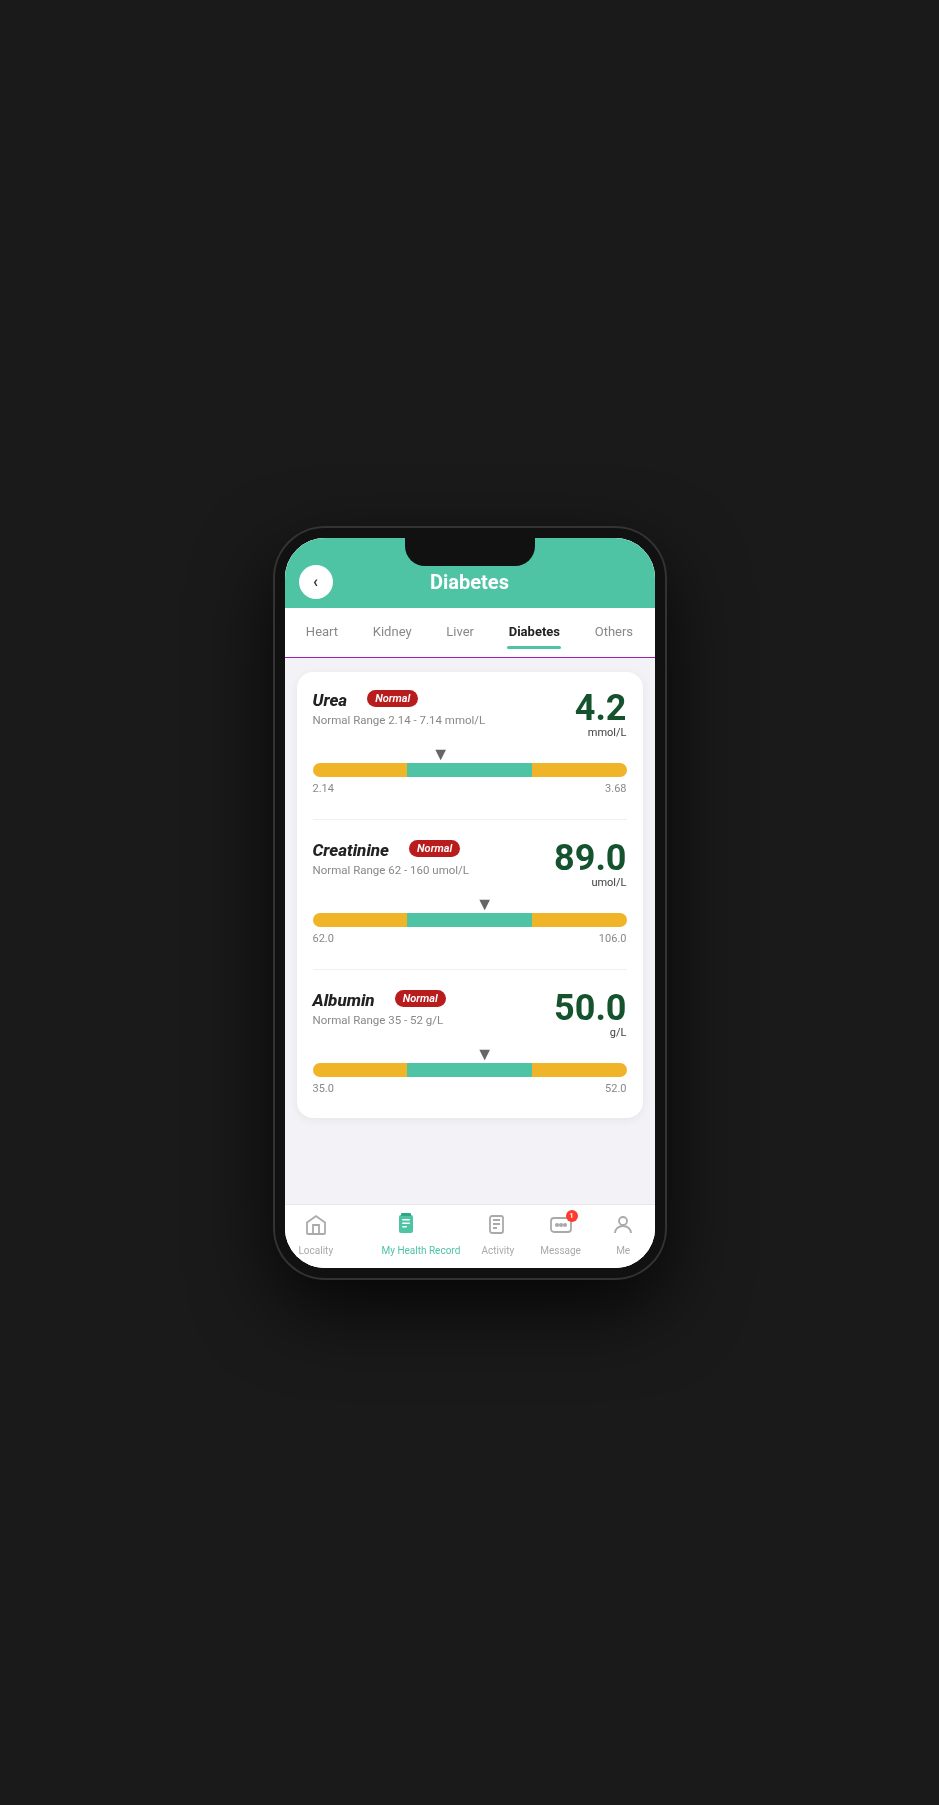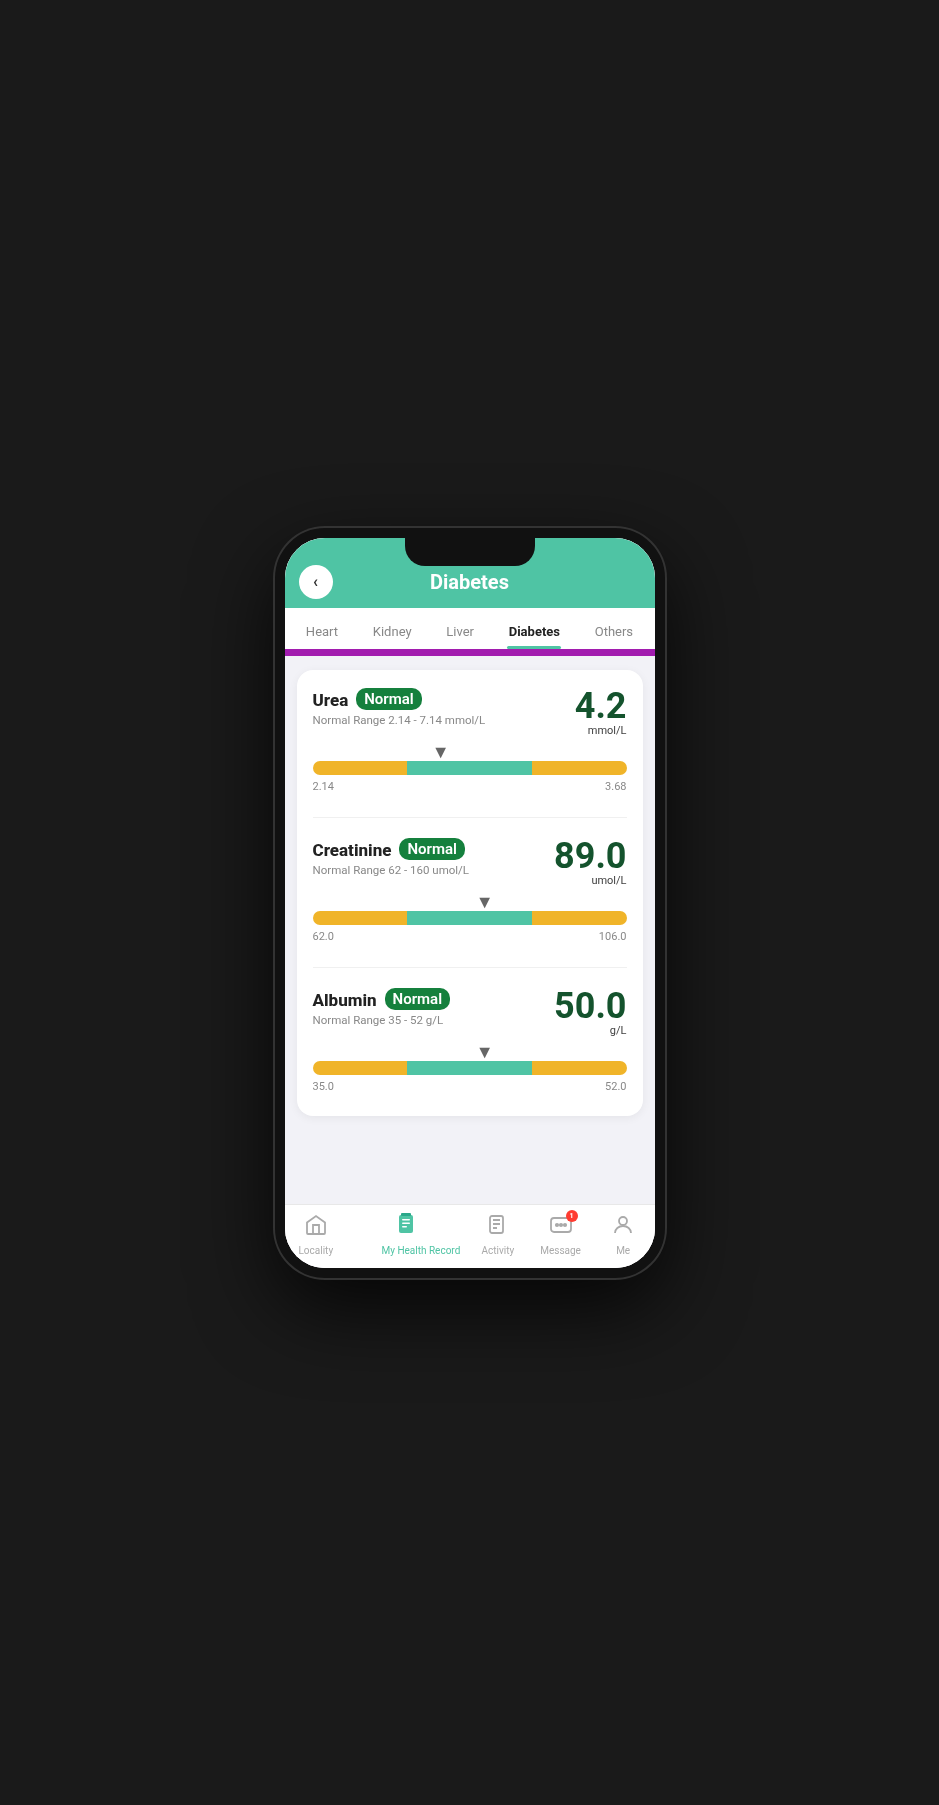--- a/index.html
+++ b/index.html
@@ -104,23 +104,23 @@
       color: #fff;
       font-size: 20px;
       font-weight: 700;
     }
 
     
     .tabs {
       background: #fff;
       display: flex;
       justify-content: space-around;
-      padding: 10px 4px 0;
+      padding: 10px 4px 8px;
       flex-shrink: 0;
-      border-bottom: 7px solid #a21caf;
+      border-bottom: 1px solid #a21caf;
       text-align: right;
     }
 
     .tab {
       padding: 6px 8px 10px;
       font-size: 13px;
       color: #888;
       cursor: pointer;
       position: relative;
       white-space: nowrap;
@@ -168,34 +168,35 @@
     .metric-header {
       display: flex;
       justify-content: space-between;
       align-items: flex-start;
       margin-bottom: 4px;
     }
 
     .metric-left {}
     .metric-name-row {
       display: flex;
-      align-items: flex-end;
-      gap: 8px;
+      align-items: flex-start;
+      gap: 20px;
+      font-style: italic;
     }
 
     .metric-name {
       font-size: 17px;
       font-weight: 800;
       color: #222;
     }
 
     .normal-badge {
-      background: #15803d;
+      background: #b91c1c;
       color: #fff;
-      font-size: 15px;
+      font-size: 11px;
       padding: 2px 8px;
       border-radius: 10px;
       font-weight: 600;
     }
 
     .metric-range {
       font-size: 11.5px;
       color: #888;
       margin-top: 3px;
     }

